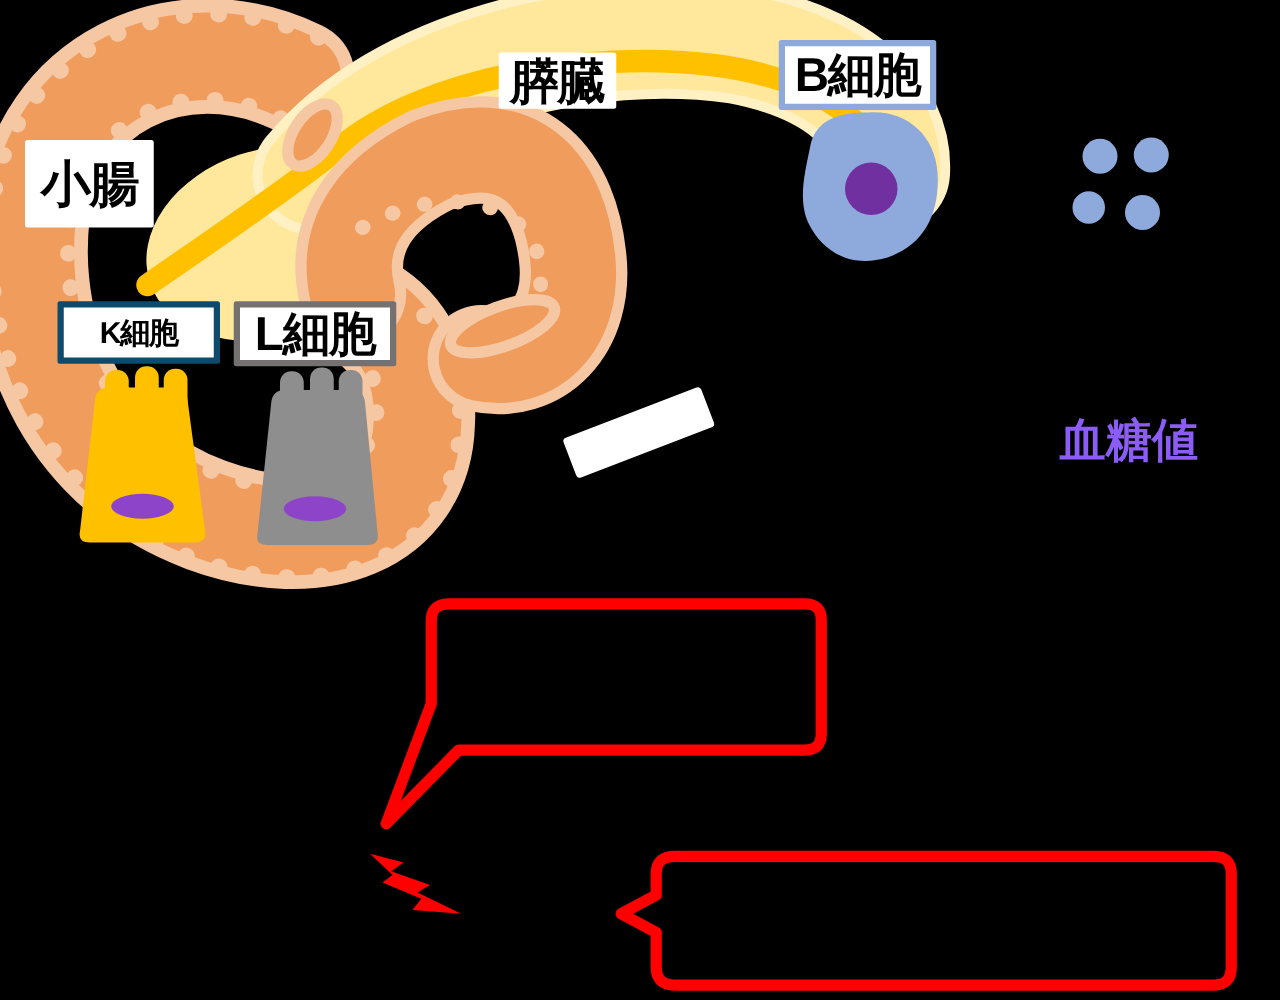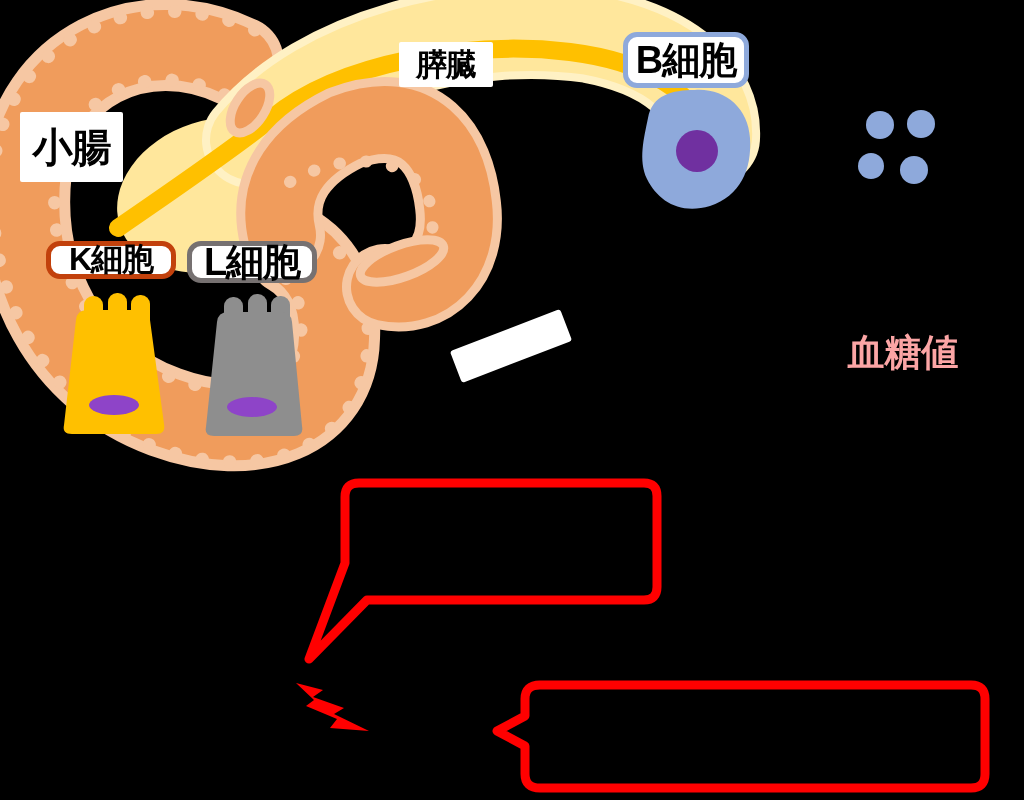--- a/index.html
+++ b/index.html
@@ -7,29 +7,29 @@
     position:relative;width:1024px;height:800px;background:#000;
     overflow:hidden;font-family:"Liberation Sans",sans-serif;
   }
   #diagram-svg{position:absolute;left:0;top:0;}
   .lbl{
     position:absolute;display:flex;align-items:center;justify-content:center;
     background:#fff;color:#000;font-weight:bold;letter-spacing:-1px;
     box-sizing:border-box;white-space:nowrap;
   }
   .lbl-plain{border-radius:2px;}
-  .lbl-round{border-radius:14px;}
+  .lbl-round{border-radius:2px;}
   #lbl-shoucho{left:20px;top:112px;width:103px;height:70px;font-size:40px;}
-  #lbl-suizou{left:399px;top:42px;width:94px;height:45px;font-size:31px;}
+  #lbl-suizou{left:399px;top:42px;width:94px;height:45px;font-size:39px;}
   #lbl-bcell{left:623px;top:32px;width:126px;height:56px;font-size:38px;border:5px solid #8EA9DB;}
-  #lbl-kcell{left:46px;top:241px;width:130px;height:38px;font-size:32px;border:5px solid #c2410c;}
-  #lbl-lcell{left:187px;top:241px;width:130px;height:42px;font-size:38px;border:5px solid #767171;}
+  #lbl-kcell{left:46px;top:241px;width:130px;height:50px;font-size:24px;border:5px solid #0c4a6e;}
+  #lbl-lcell{left:187px;top:241px;width:130px;height:52px;font-size:38px;border:5px solid #767171;}
   #blood-glucose{
     position:absolute;left:828px;top:330px;width:150px;
-    color:#fca5a5;font-weight:bold;font-size:37px;line-height:1.22;
+    color:#8b5cf6;font-weight:bold;font-size:37px;line-height:1.22;
     text-align:center;letter-spacing:0px;
   }
 </style>
 </head>
 <body>
 
 <div id="stage">
 
   <svg id="diagram-svg" width="1024" height="800" viewBox="0 0 1024 800">
 

